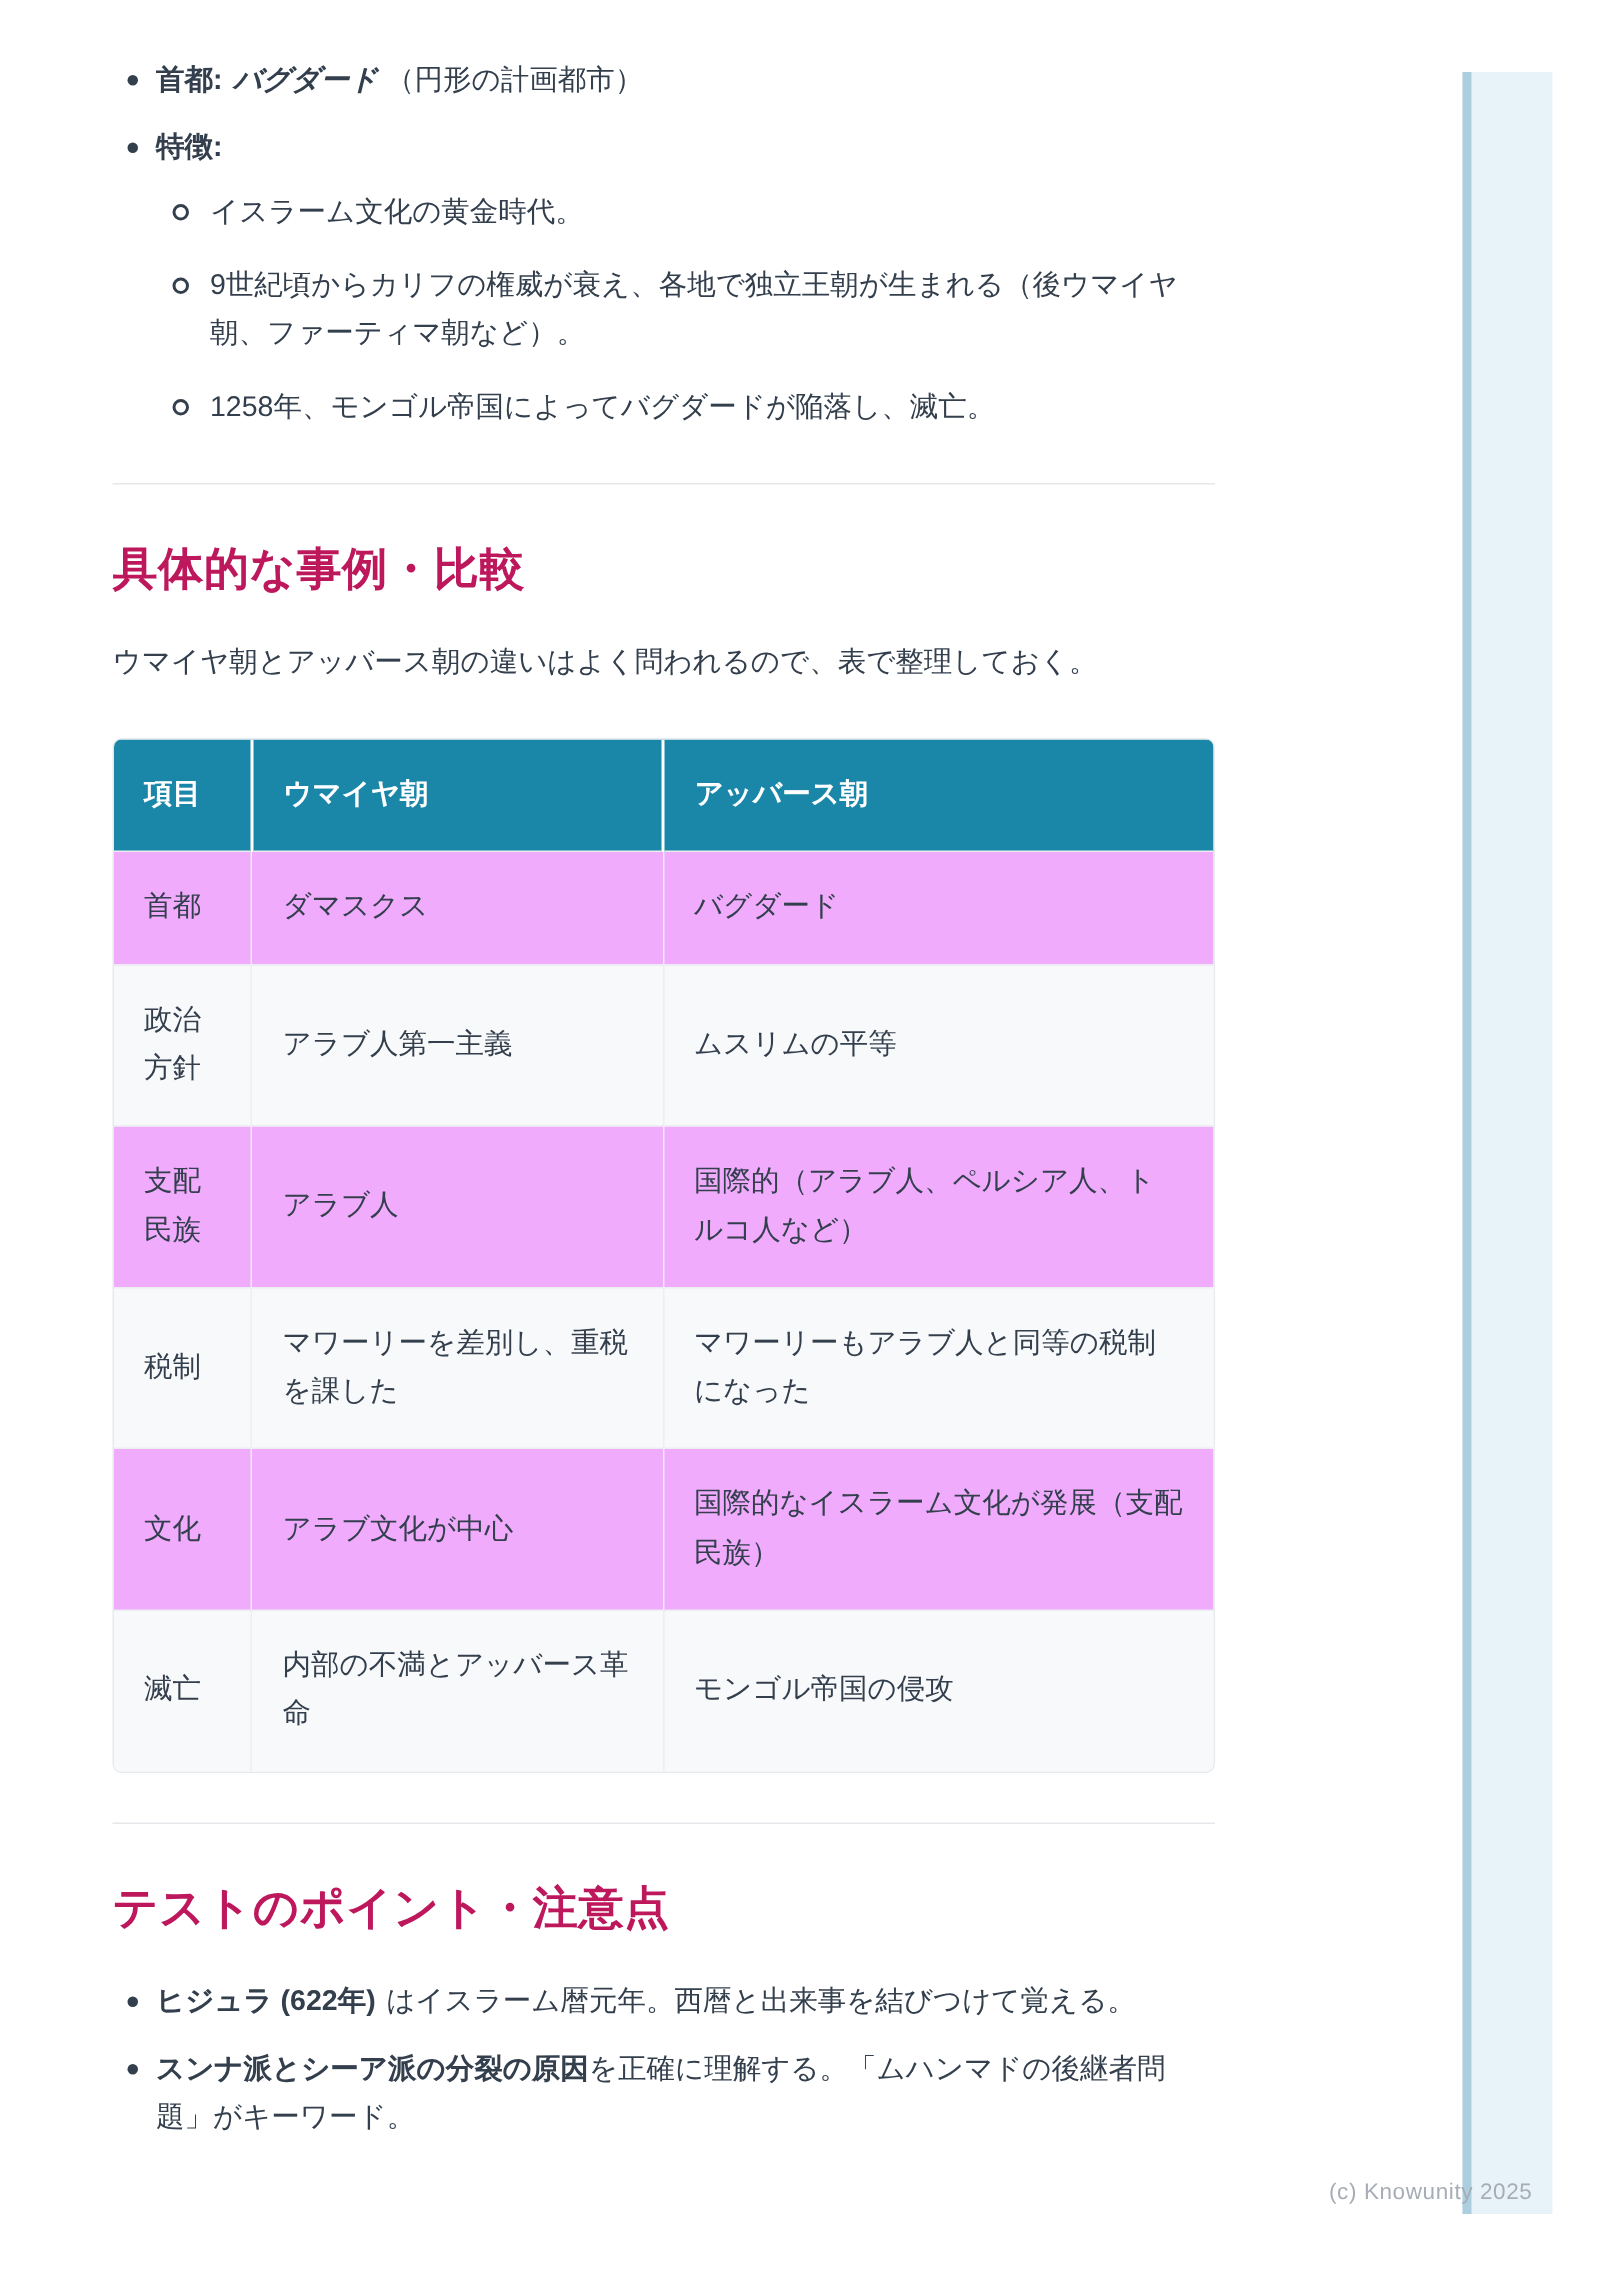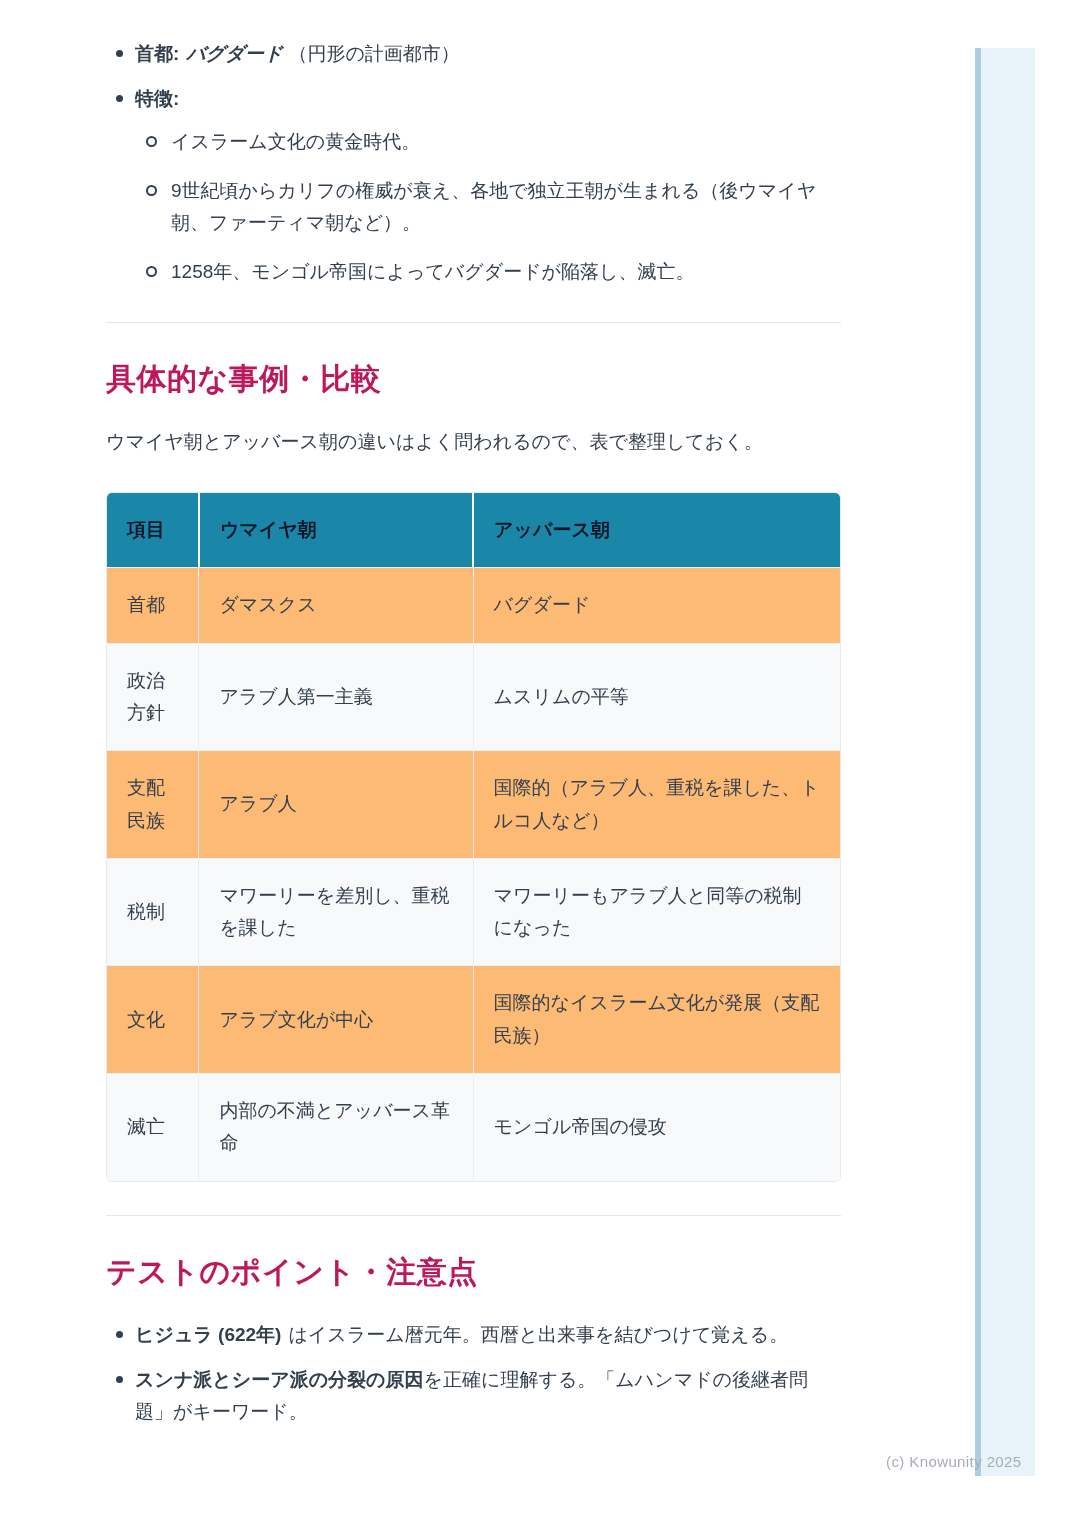--- a/index.html
+++ b/index.html
@@ -1,21 +1,21 @@
 <!DOCTYPE html>
 <html lang="ja"><head>
 <meta charset="utf-8">
 <style>
   html,body{margin:0;padding:0;}
   body{
     width:1080px;height:1528px;position:relative;background:#ffffff;
     font-family:"Liberation Sans","DejaVu Sans",sans-serif;
     color:#333f4d;overflow:hidden;
   }
-  .content{position:absolute;left:106px;top:38px;width:735px;}
+  .content{position:absolute;left:75px;top:38px;width:735px;}
 
   
   ul{list-style:none;margin:0;padding:0;}
   .l1{padding-left:29px;font-size:19px;line-height:1.7;}
   .l1 > li{position:relative;margin-bottom:13px;}
   .l1 > li::before{
     content:"";position:absolute;left:-19px;top:12px;width:7px;height:7px;
     border-radius:50%;background:#333f4d;
   }
   .l2{padding-left:36px;margin-top:10px;}
@@ -33,26 +33,26 @@
   h2.sec{
     color:#be185d;font-size:30px;font-weight:bold;
     margin:36px 0 26px 0;letter-spacing:.5px;
   }
   p.intro{font-size:19px;line-height:1.7;margin:0 0 34px 0;}
 
   
   .tbl-wrap{border-radius:6px;overflow:hidden;border:1px solid #e7e9ec;width:735px;box-sizing:border-box;}
   table.cmp{border-collapse:collapse;width:100%;font-size:19px;line-height:1.7;}
   table.cmp th{
-    background:#1b87a8;color:#0f172a;font-weight:bold;text-align:left;
+    background:#1b87a8;color:#ffffff;font-weight:bold;text-align:left;
     padding:21px 20px;border-right:2px solid #ffffff;
   }
   table.cmp th:last-child{border-right:none;}
   table.cmp td{
-    padding:21px 20px;vertical-align:middle;background:#fdba74;
+    padding:21px 20px;vertical-align:middle;background:#f0abfc;
     border-top:1px solid #eceef1;border-right:1px solid #eceef1;
   }
   table.cmp td:last-child{border-right:none;}
   table.cmp tr.alt td{background:#f8f9fb;}
   table.cmp td.bold{font-weight:normal;}
 
   
   .points{margin-top:0;}
 
   
@@ -121,21 +121,21 @@
           <td>バグダード</td>
         </tr>
         <tr class="alt">
           <td>政治方針</td>
           <td class="bold">アラブ人第一主義</td>
           <td class="bold">ムスリムの平等</td>
         </tr>
         <tr>
           <td>支配民族</td>
           <td>アラブ人</td>
-          <td>国際的（アラブ人、重税を課した、トルコ人など）</td>
+          <td>国際的（アラブ人、ペルシア人、トルコ人など）</td>
         </tr>
         <tr class="alt">
           <td>税制</td>
           <td>マワーリーを差別し、重税を課した</td>
           <td>マワーリーもアラブ人と同等の税制になった</td>
         </tr>
         <tr>
           <td>文化</td>
           <td>アラブ文化が中心</td>
           <td>国際的なイスラーム文化が発展（支配民族）</td>

